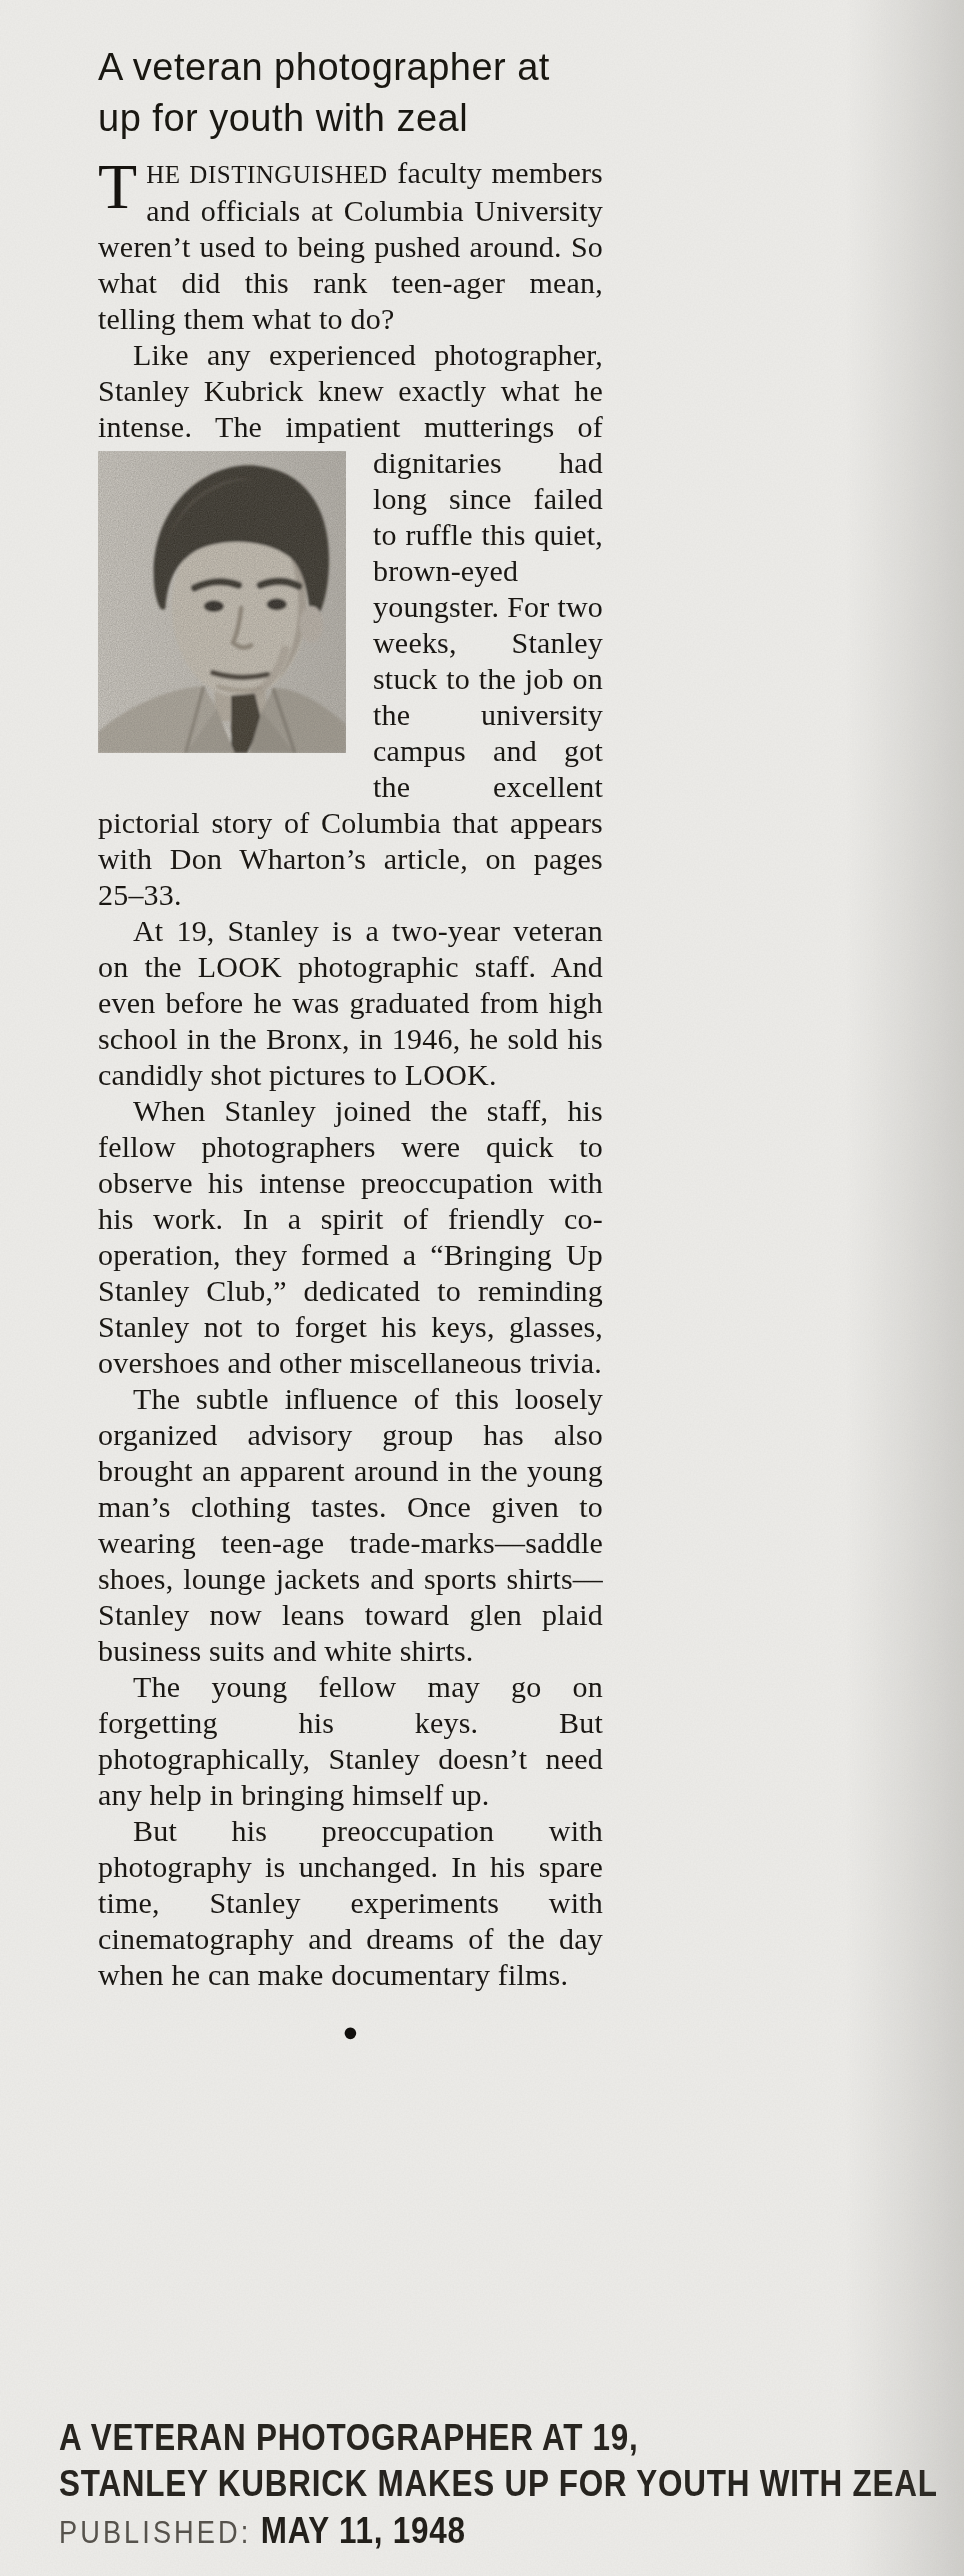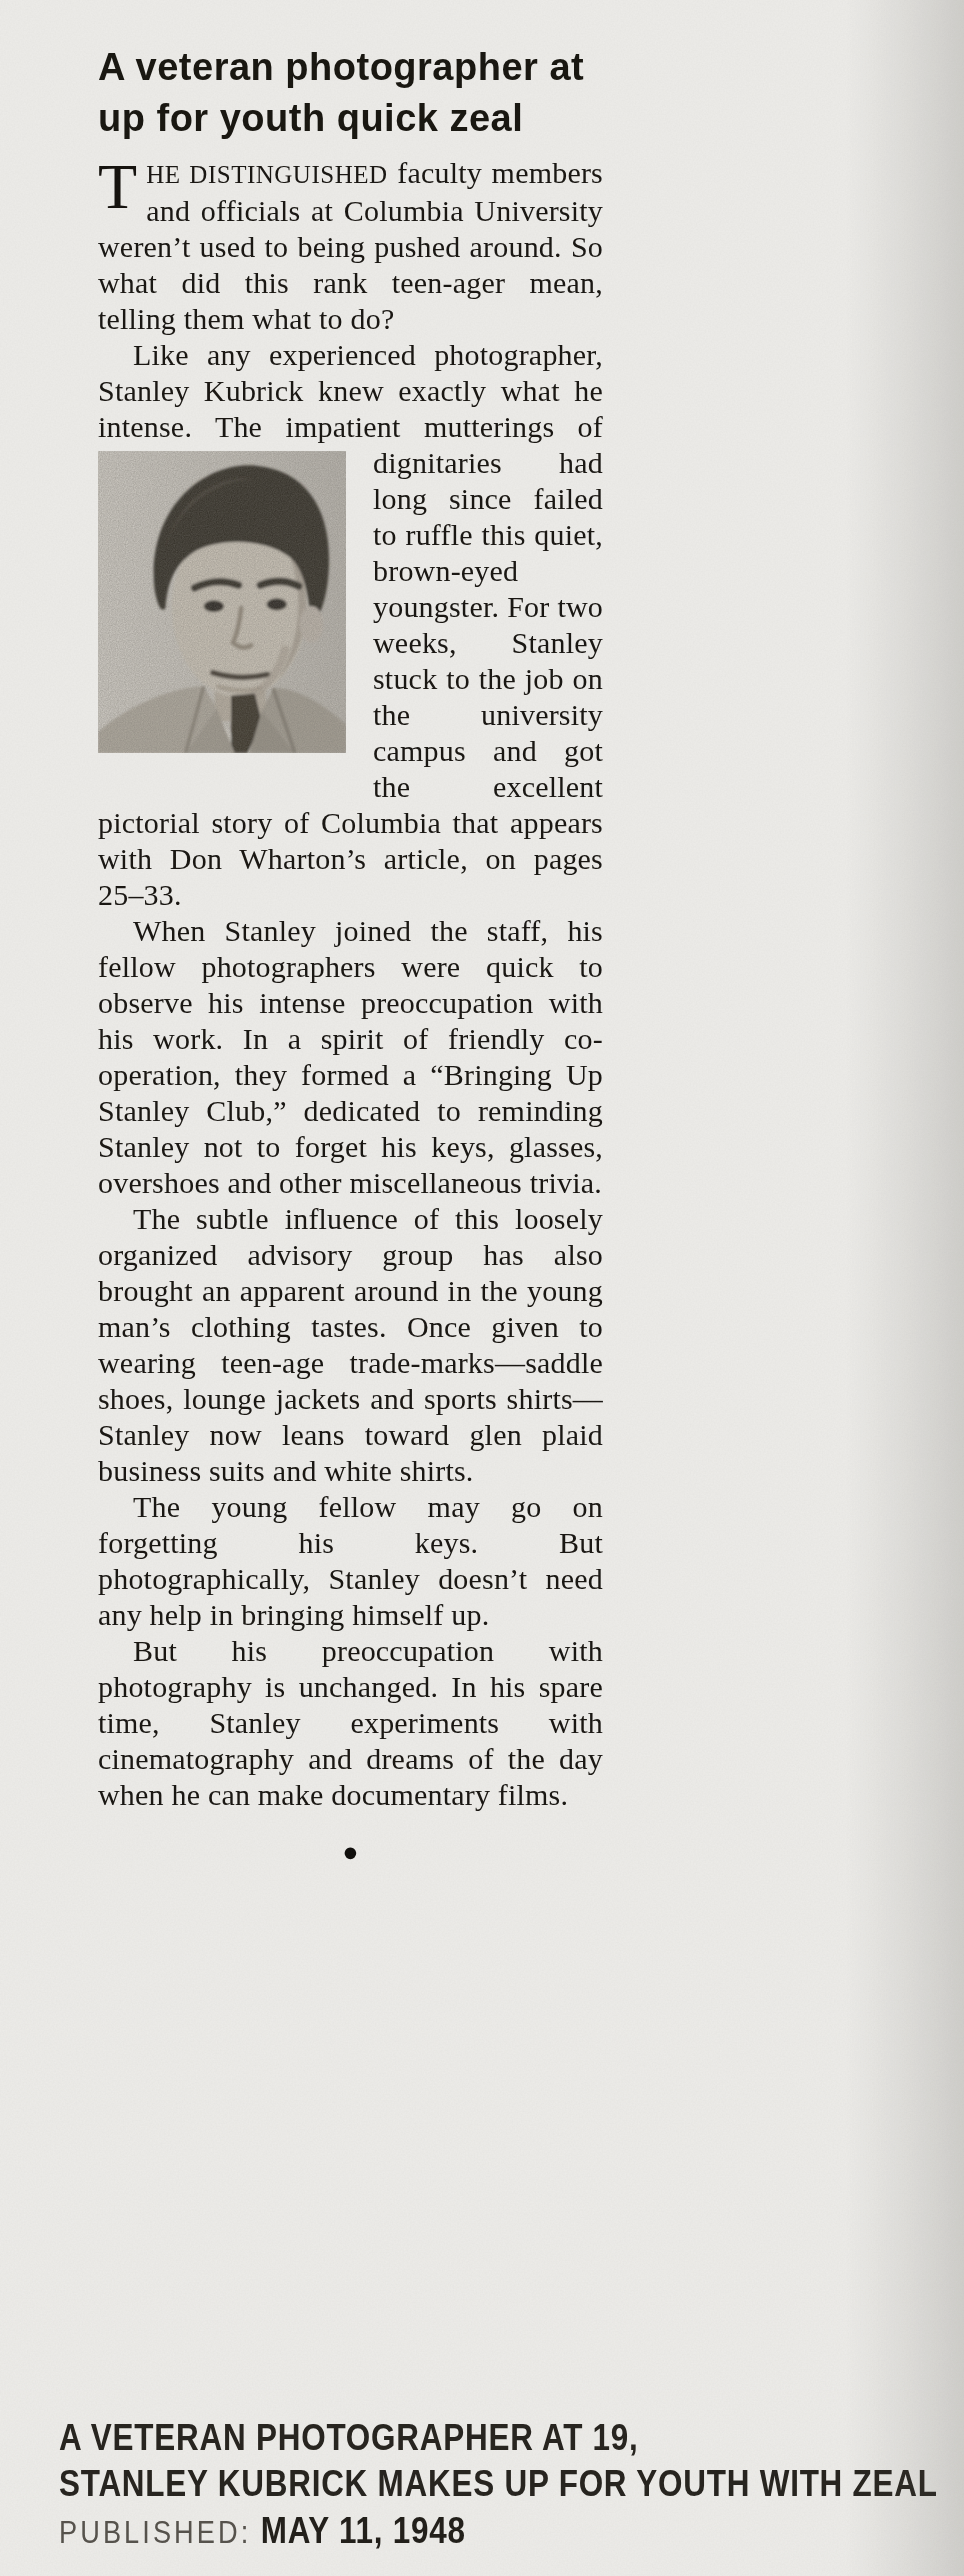--- a/index.html
+++ b/index.html
@@ -8,21 +8,21 @@
     background:#edece9;color:#1a1816;
     font-family:"Liberation Serif", serif;
   }
   .edge-shade{
     position:absolute;top:0;right:0;width:119px;height:100%;pointer-events:none;
     background:linear-gradient(to right, rgba(88,86,80,0) 0%, rgba(88,86,80,0.10) 55%, rgba(88,86,80,0.20) 100%);
   }
   .grain{position:absolute;left:0;top:0;opacity:0.05;pointer-events:none;}
   .column{position:absolute;left:98px;top:42px;width:505px;}
   .headline{
-    font-family:"Liberation Sans", sans-serif;font-weight:700;
+    font-family:"Liberation Sans", sans-serif;font-weight:400;
     font-size:38px;line-height:51px;letter-spacing:0.5px;color:#17150f;
     margin-bottom:11px;
   }
   .headline > div{white-space:nowrap;}
   .body-text{
     font-size:30px;line-height:36px;text-align:justify;
     letter-spacing:0.2px;color:#181511;
   }
   .para{margin:0;text-indent:35px;}
   .para.first{text-indent:0;}
@@ -58,21 +58,21 @@
 </style>
 </head>
 <body>
 
 <div class="page">
 
   <div class="column">
 
     <div class="headline">
       <div>A veteran photographer at</div>
-      <div>up for youth quick zeal</div>
+      <div>up for youth with zeal</div>
     </div>
 
     <div class="body-text">
 
       <p class="para first">
         <span class="dropcap">T</span><span class="lead-caps">HE DISTINGUISHED</span><span> faculty members and officials at Columbia University weren’t used to being pushed around. So what did this rank teen-ager mean, telling them what to do?</span>
       </p>
 
       <p class="para">
         <span>Like any experienced photographer, Stanley Kubrick knew exactly what he intense. The impatient mutterings of dignitaries</span>
@@ -132,20 +132,21 @@
 
               <path d="M116,258 L96,331" stroke="#827b70" stroke-width="4" opacity="0.7"></path>
               <path d="M192,260 L216,331" stroke="#7d766b" stroke-width="4" opacity="0.7"></path>
             </g>
             <rect width="272" height="331" filter="url(#grainF)"></rect>
           </svg>
         </span>
         <span>had long since failed to ruffle this quiet, brown-eyed youngster. For two weeks, Stanley stuck to the job on the university campus and got the excellent pictorial story of Columbia that appears with Don Wharton’s article, on pages 25–33.</span>
       </p>
 
+      <p class="para">At 19, Stanley is a two-year veteran on the LOOK photographic staff. And even before he was graduated from high school in the Bronx, in 1946, he sold his candidly shot pictures to LOOK.</p>
       <p class="para">When Stanley joined the staff, his fellow photographers were quick to observe his intense preoccupation with his work. In a spirit of friendly co-operation, they formed a “Bringing Up Stanley Club,” dedicated to reminding Stanley not to forget his keys, glasses, overshoes and other miscellaneous trivia.</p>
       <p class="para">The subtle influence of this loosely organized advisory group has also brought an apparent around in the young man’s clothing tastes. Once given to wearing teen-age trade-marks—saddle shoes, lounge jackets and sports shirts—Stanley now leans toward glen plaid business suits and white shirts.</p>
       <p class="para">The young fellow may go on forgetting his keys. But photographically, Stanley doesn’t need any help in bringing himself up.</p>
       <p class="para">But his preoccupation with photography is unchanged. In his spare time, Stanley experiments with cinematography and dreams of the day when he can make documentary films.</p>
 
       <div class="end-mark">●</div>
     </div>
   </div>
 
   <div class="footer">

